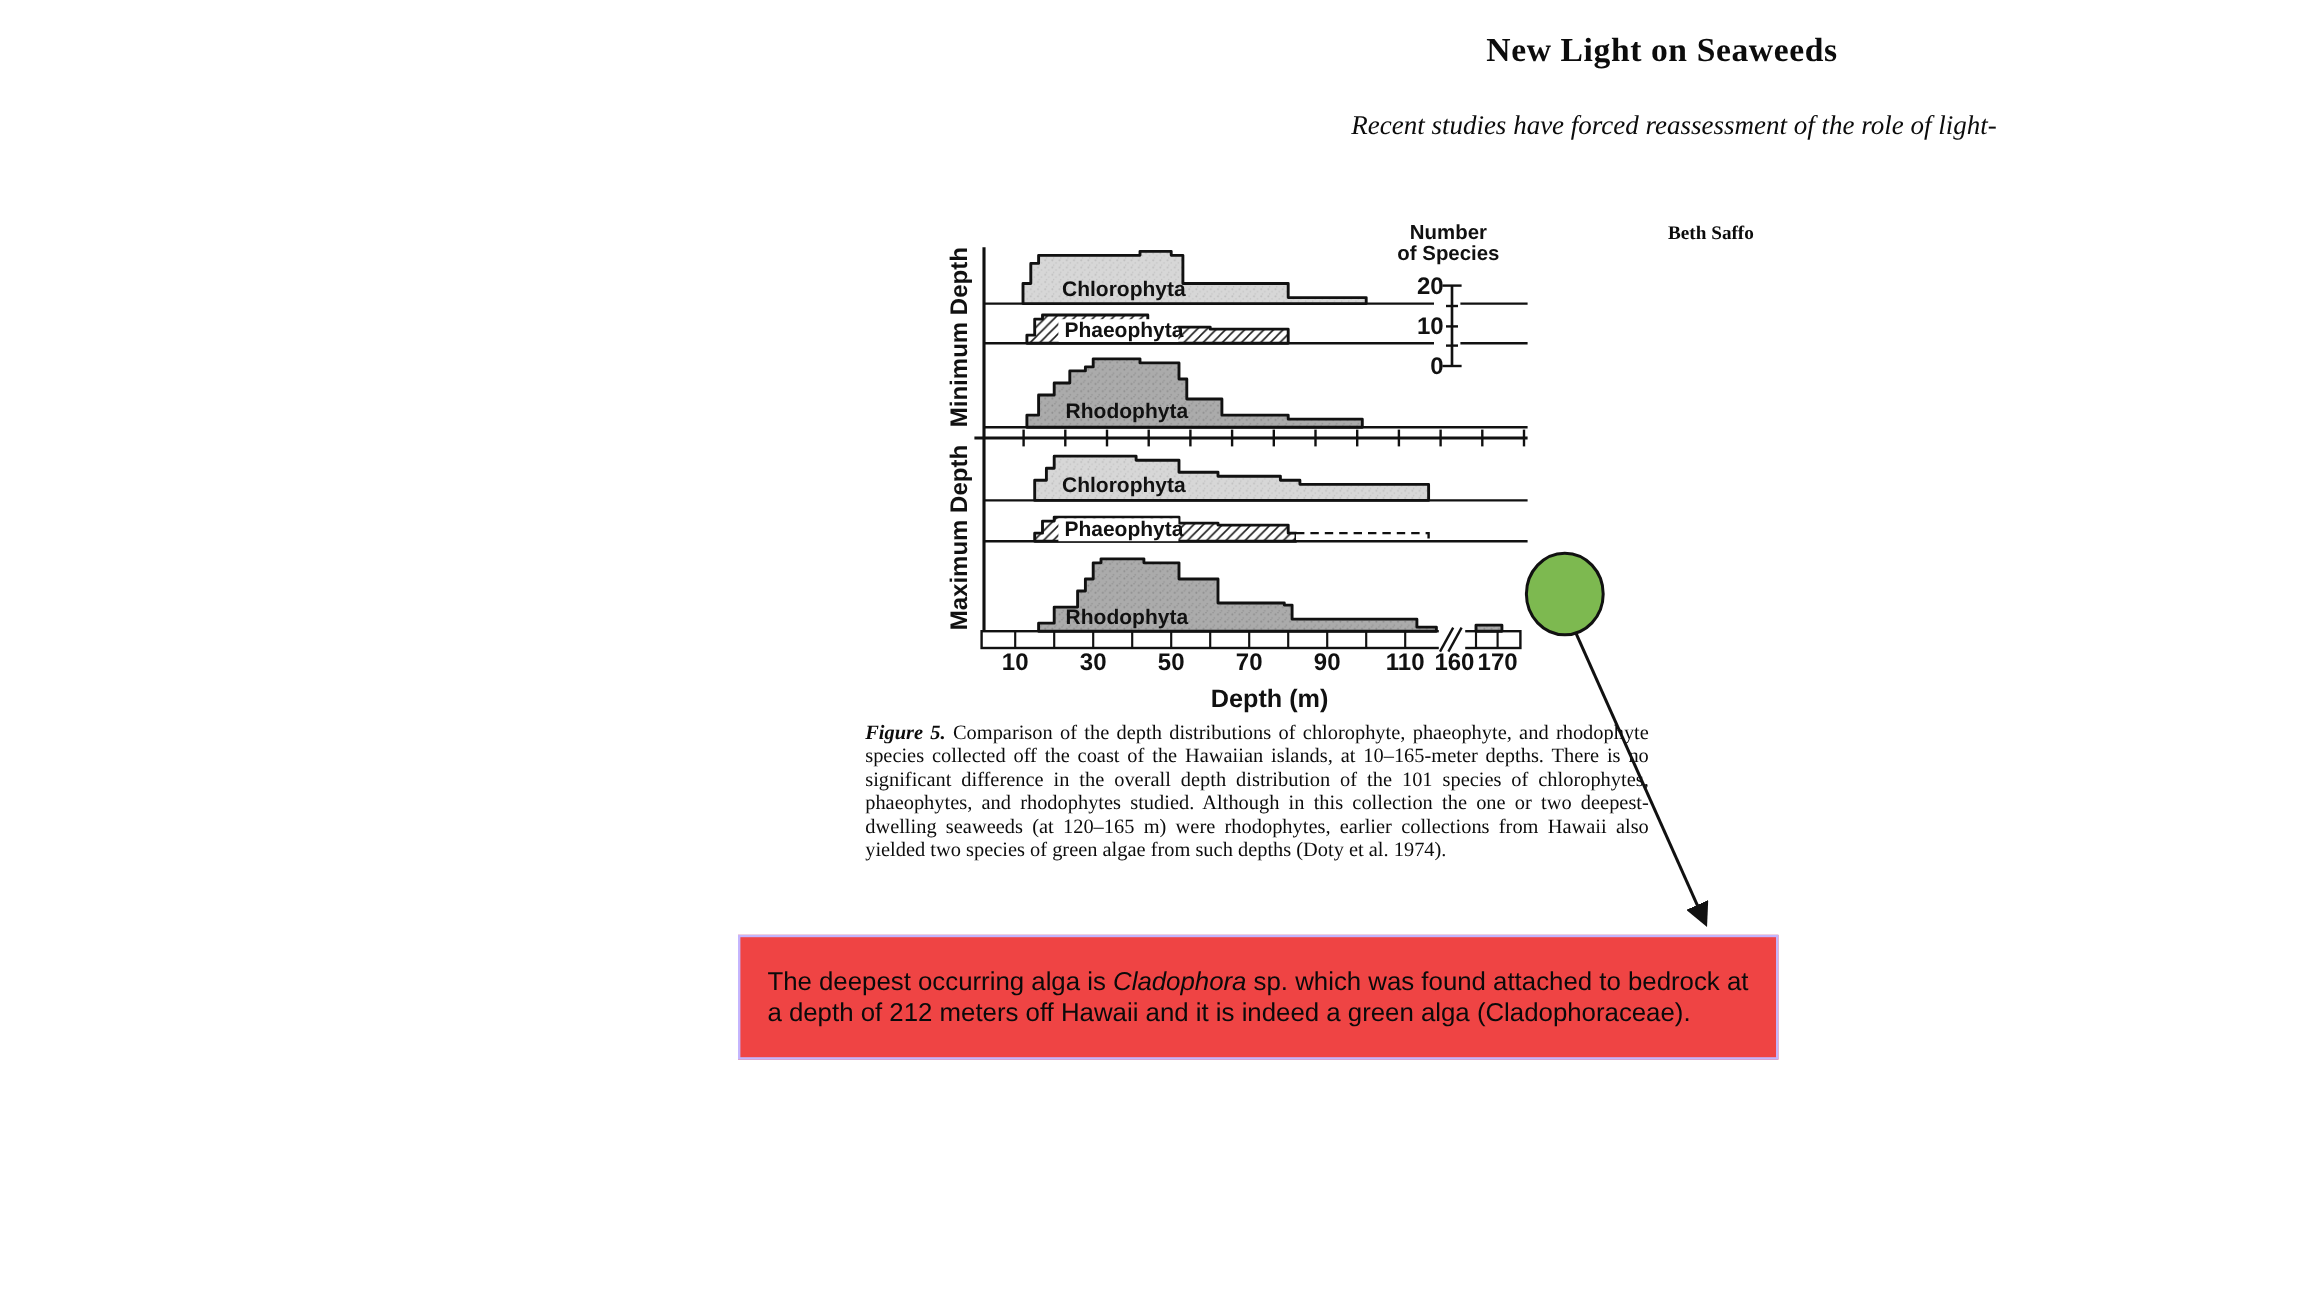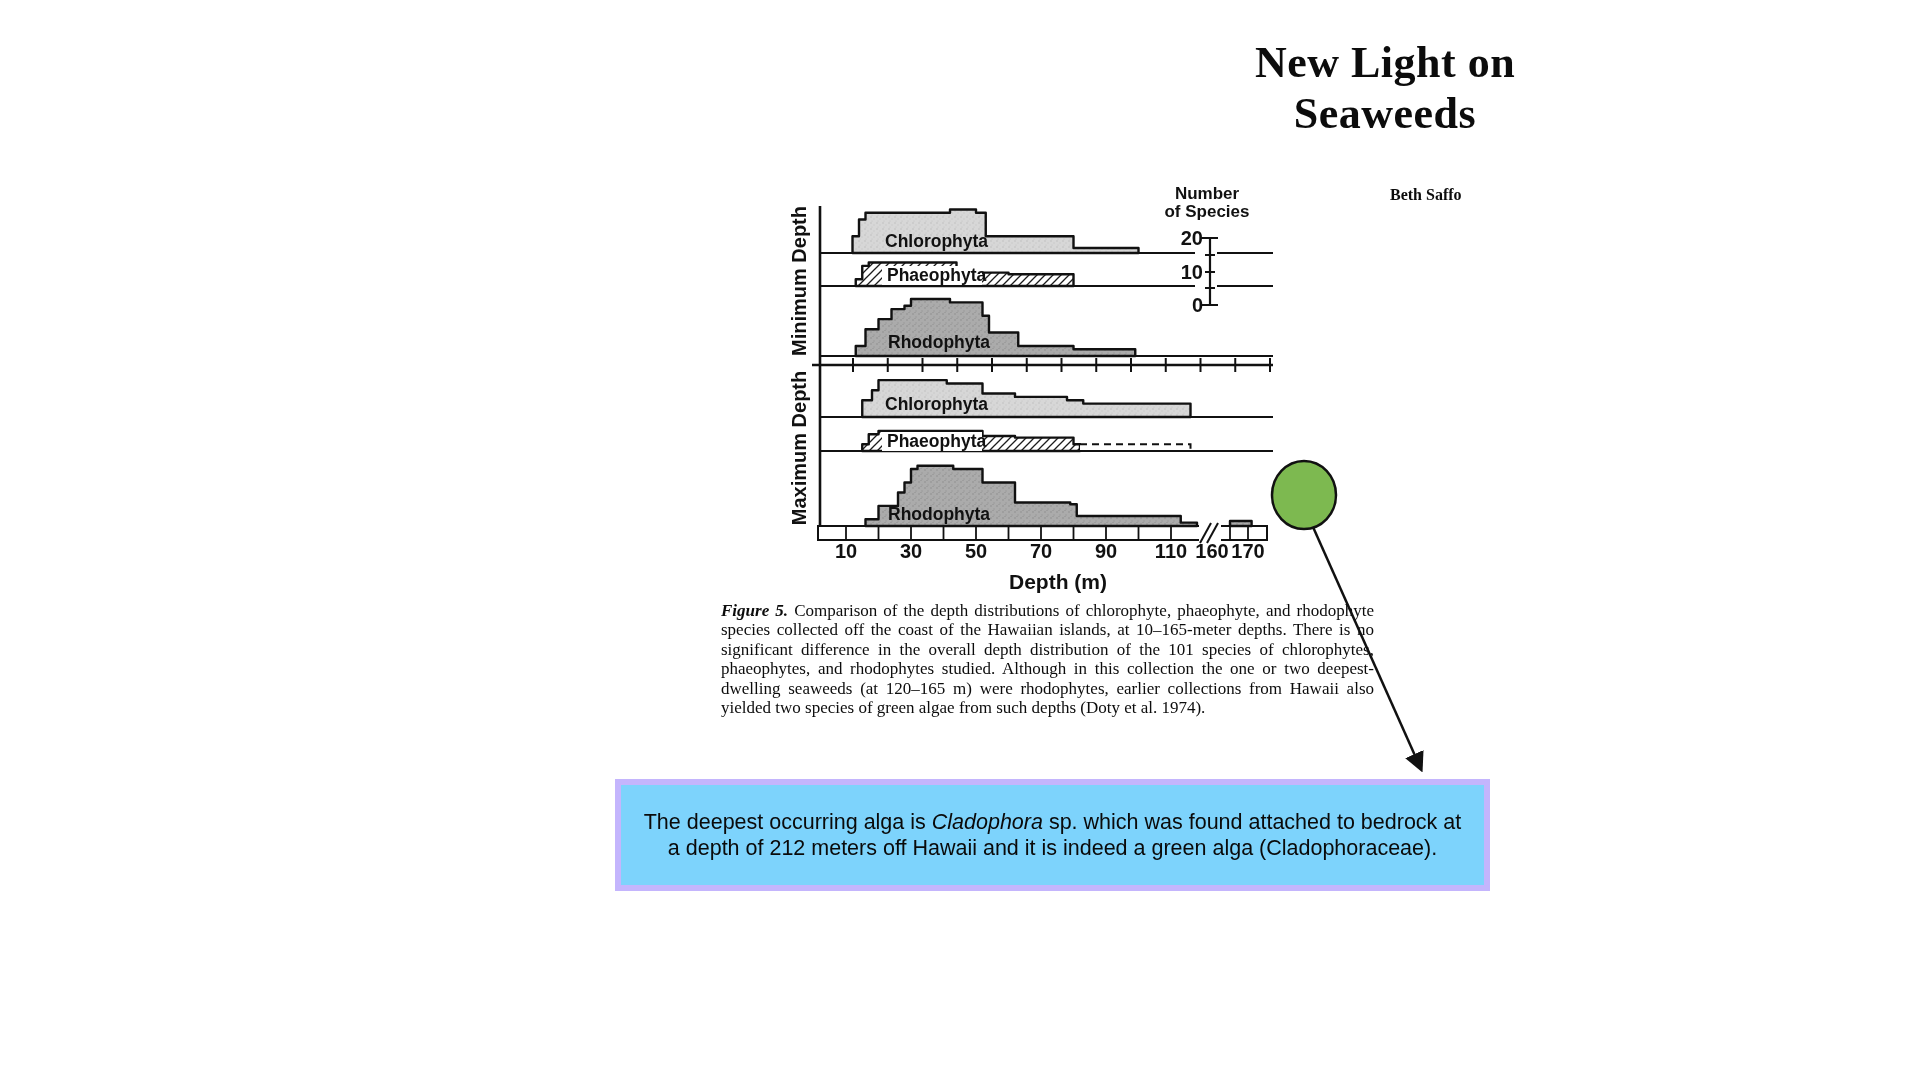--- a/index.html
+++ b/index.html
@@ -1,31 +1,31 @@
 <!DOCTYPE html>
 <html><head>
 <meta charset="utf-8">
 <style>
   html,body{margin:0;padding:0;background:#fff;}
   .page{position:relative;width:1920px;height:1080px;background:#ffffff;overflow:hidden;
         font-family:"Liberation Serif",serif;color:#0c0c0c;}
   #page-svg{position:absolute;left:0;top:0;z-index:4;pointer-events:none;}
   .ct{font-family:"Liberation Sans",sans-serif;font-weight:bold;fill:#111;}
   .title{position:absolute;left:1160px;top:8px;width:450px;text-align:center;z-index:2;
-         font-size:44px;font-weight:bold;letter-spacing:.5px;}
+         font-size:28px;font-weight:bold;letter-spacing:.5px;}
   .subtitle{position:absolute;left:1093px;top:92px;width:604px;text-align:center;z-index:2;
          font-style:italic;font-size:22.5px;line-height:26px;font-weight:500;}
   .byline{position:absolute;left:1366px;top:186px;font-size:16px;font-weight:bold;z-index:2;margin-left:24px;}
   .caption{position:absolute;left:721px;top:601px;width:653px;z-index:2;margin:0;
          font-size:17px;line-height:19.4px;text-align:justify;}
   .caption .cap-label{font-weight:bold;font-style:italic;}
   .callout{position:absolute;left:615px;top:779px;width:863px;height:100px;z-index:2;
-         border:6px solid #c4b5fd;display:flex;align-items:center;justify-content:center;
+         border:2px solid #c4b5fd;display:flex;align-items:center;justify-content:center;
          font-family:"Liberation Sans",sans-serif;font-size:21.5px;line-height:26.5px;
-         text-align:center;color:#0a0a0a;background:#7dd3fc;}
+         color:#0a0a0a;background:#ef4444;}
   .callout .inner{width:818px;}
 </style>
 </head>
 <body>
 
 <div class="page">
 
   <svg id="page-svg" width="1920" height="1080" viewBox="0 0 1920 1080">
     <defs>
       <pattern id="stipple-light" width="6" height="6" patternUnits="userSpaceOnUse">
@@ -126,20 +126,21 @@
       <text x="1212" y="558" font-size="20" class="ct" text-anchor="middle">160</text>
       <text x="1248" y="558" font-size="20" class="ct" text-anchor="middle">170</text>
       <text x="1058" y="589" font-size="21" class="ct" text-anchor="middle">Depth (m)</text>
       <line x1="1313" y1="527" x2="1421" y2="769" stroke="#111" stroke-width="2.5" marker-end="url(#arrowhead)"></line>
       <ellipse cx="1304" cy="495" rx="32" ry="34" fill="#7db950" stroke="#111" stroke-width="2.5" style="pointer-events:auto"></ellipse>
     </svg>
 
   <h1 class="title">New Light on Seaweeds</h1>
 
   <div class="subtitle">
+    <div>Recent studies have forced reassessment of the role of light-</div>
   </div>
 
   <div class="byline">Beth Saffo</div>
 
   <p class="caption"><span class="cap-label">Figure 5.</span> <span>Comparison of the depth distributions of chlorophyte, phaeophyte, and rhodophyte species collected off the coast of the Hawaiian islands, at 10–165-meter depths. There is no significant difference in the overall depth distribution of the 101 species of chlorophytes, phaeophytes, and rhodophytes studied. Although in this collection the one or two deepest-dwelling seaweeds (at 120–165 m) were rhodophytes, earlier collections from Hawaii also yielded two species of green algae from such depths (Doty et al. 1974).</span></p>
 
   <div class="callout">
     <span class="inner"><span>The deepest occurring alga is </span><i>Cladophora</i><span> sp. which was found attached to bedrock at a depth of 212 meters off Hawaii and it is indeed a green alga (Cladophoraceae).</span></span>
   </div>
 

